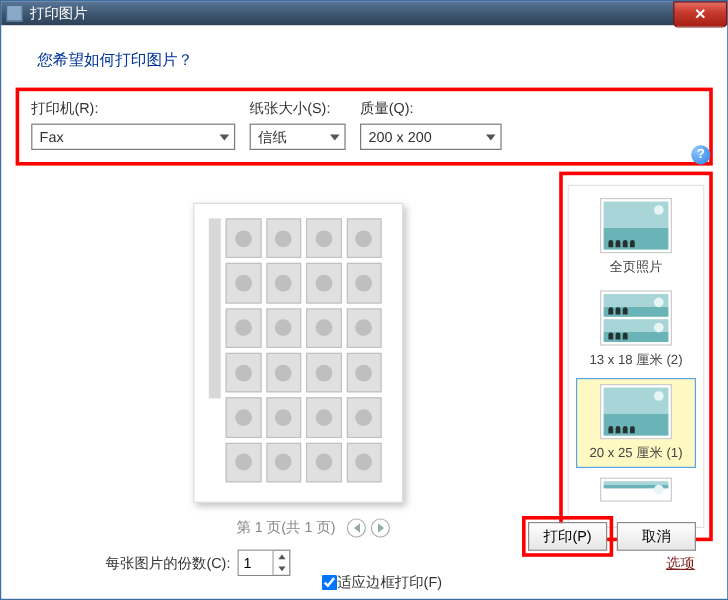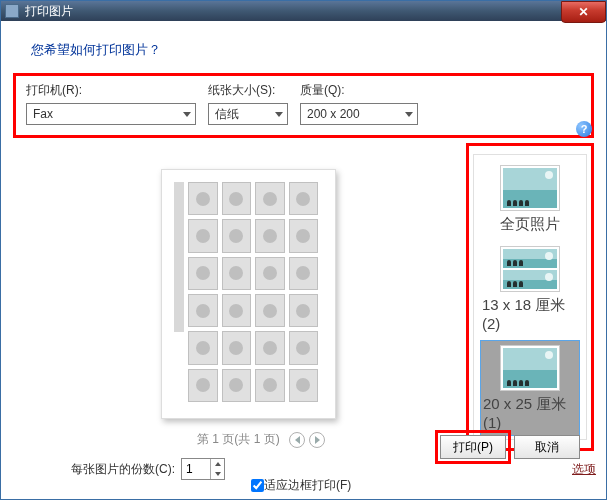--- a/index.html
+++ b/index.html
@@ -27,34 +27,34 @@
   .tcell .face { width: 14px; height: 14px; border-radius: 50%; background: #bfbfbf; position: relative; }
   .pager { position: absolute; left: 160px; top: 268px; width: 200px; text-align: center; font-size: 12px; color: #888; margin-top: 4px; }
   .pager-btns { display: inline-flex; gap: 4px; vertical-align: middle; margin-left: 6px; }
   .pagebtn { width: 16px; height: 16px; border-radius: 50%; border: 1px solid #b0b0b0; background: #fff; display: flex; align-items: center; justify-content: center; }
   .pagebtn span { display:inline-block; width:0; height:0; border-top:4px solid transparent; border-bottom:4px solid transparent; }
   .pagebtn.prev span { border-right: 5px solid #9aa; }
   .pagebtn.next span { border-left: 5px solid #9aa; }
 
   .layouts-box { position: absolute; right: 12px; top: -16px; width: 128px; height: 308px; padding: 8px 4px; }
   .layouts-inner { width: 100%; height: 100%; overflow-y: auto; border: 1px solid #e0e0e0; padding: 6px 4px; background: #fff; display: flex; flex-direction: column; align-items: center; gap: 4px; }
-  .layout-item { width: 100px; display: flex; flex-direction: column; align-items: center; font-size: 15px; color: #444; padding: 4px 2px; }
-  .layout-item.selected { border: 1px solid #5aa5e8; background: #a3a3a3; }
+  .layout-item { width: 100px; display: flex; flex-direction: column; align-items: center; font-size: 11px; color: #444; padding: 4px 2px; }
+  .layout-item.selected { border: 1px solid #5aa5e8; background: #fef9c3; }
   .layout-thumb { width: 60px; height: 46px; background: #fff; border: 1px solid #ccc; padding: 2px; display: grid; gap: 2px; margin-bottom: 4px; }
   .layout-thumb.full { grid-template-columns: 1fr; grid-template-rows: 1fr; }
   .layout-thumb.two { grid-template-columns: 1fr; grid-template-rows: 1fr 1fr; }
   .layout-thumb.one { grid-template-columns: 1fr; grid-template-rows: 1fr; }
   .layout-thumb.top { grid-template-columns: 1fr; grid-template-rows: 1fr 1fr; }
   .pic { background: linear-gradient(to bottom, #a8d5d8 0%, #a8d5d8 55%, #6ab4b8 55%, #6ab4b8 100%); position: relative; }
   .pic::after { content: ""; position: absolute; right: 4px; top: 3px; width: 8px; height: 8px; border-radius: 50%; background: #e8f5f5; }
   .pic .figs { position: absolute; bottom: 2px; left: 4px; display: flex; gap: 2px; }
   .pic .figs i { width: 4px; height: 6px; background: #253030; display: block; border-radius: 2px 2px 0 0; }
   .blank { background: #fff; }
 
-  .footer { position: absolute; left: 0; right: 0; bottom: 10px; height: 40px; display: flex; align-items: center; padding: 0 10px; font-size: 12px; color: #333; }
+  .footer { position: absolute; left: 0; right: 0; bottom: 10px; height: 40px; display: flex; align-items: center; padding: 0 27px; font-size: 12px; color: #333; }
   .copies { display: flex; align-items: center; gap: 6px; margin-left: 60px; }
   .spinner { width: 44px; height: 22px; border: 1px solid #888; display: flex; }
   .spinner input { width: 28px; border: none; font-size: 12px; padding: 0 4px; outline: none; background: #fff; text-align:left; }
   .spinner .arrows { width: 14px; display: flex; flex-direction: column; border-left: 1px solid #aaa; }
   .spinner .arrows div { flex: 1; display:flex; align-items:center; justify-content:center; }
   .spinner .arrows div span { width:0;height:0;border-left:3px solid transparent;border-right:3px solid transparent; }
   .spinner .arrows .up span { border-bottom:4px solid #555; }
   .spinner .arrows .dn span { border-top:4px solid #555; }
   .fit-check { display: flex; align-items: center; gap: 0; margin-left: 26px; margin-top: 33px; }
   .fit-check input { width:13px; height:13px; }

